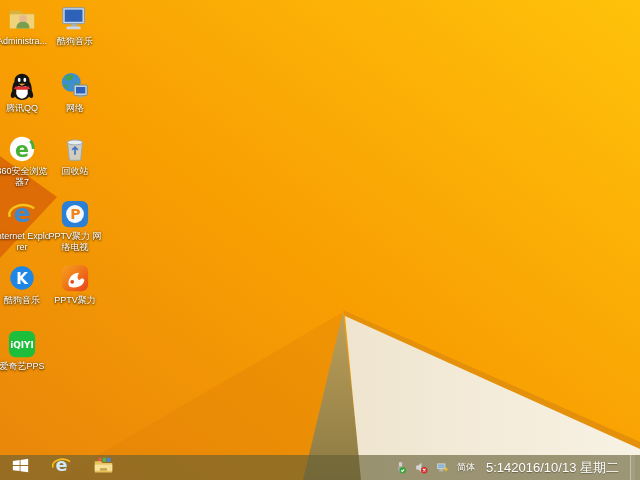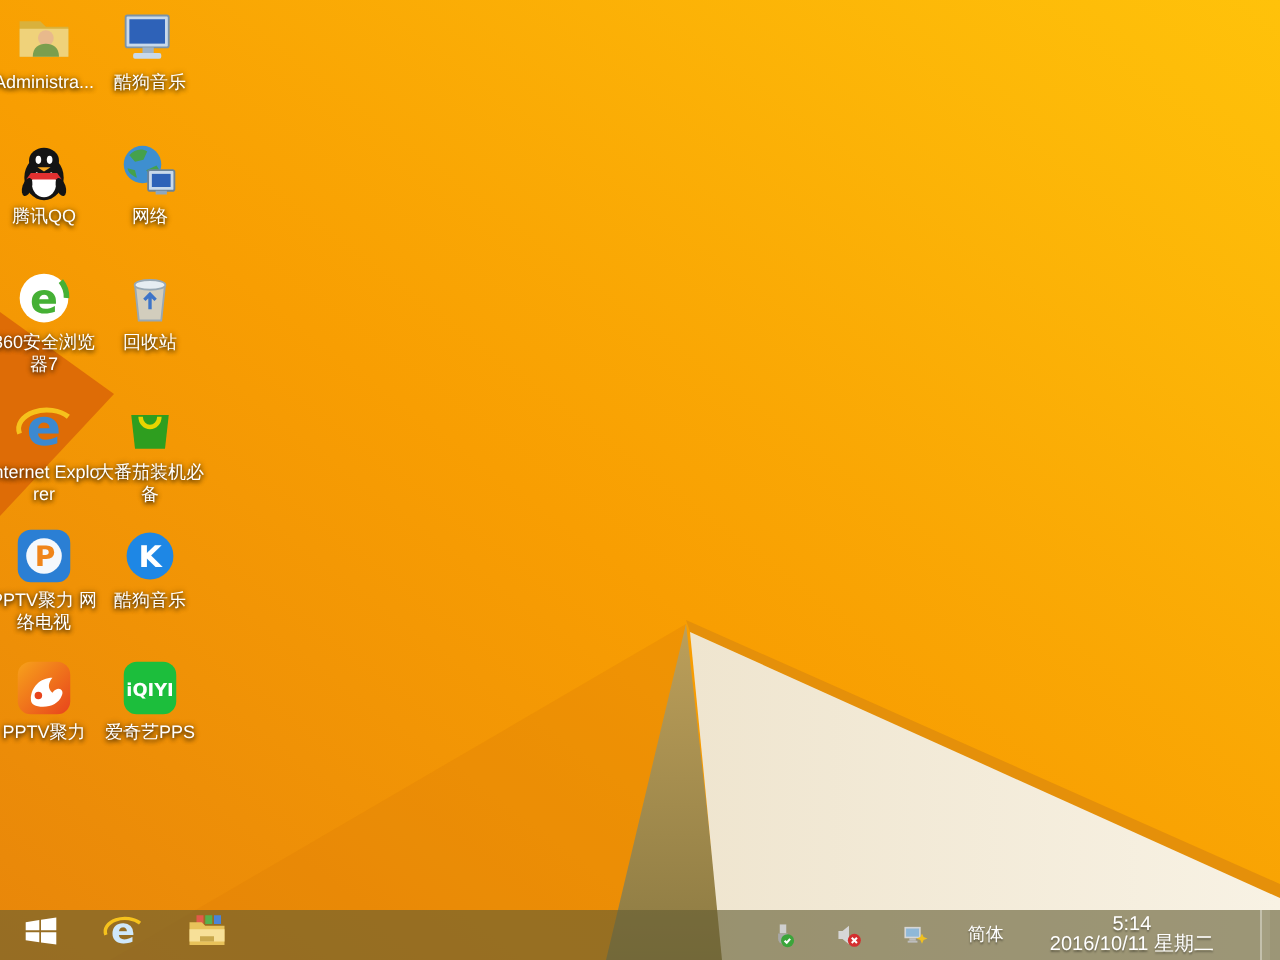--- a/index.html
+++ b/index.html
@@ -22,25 +22,25 @@
   .ic{width:34px;height:30px;display:flex;align-items:center;justify-content:center}
   .ic svg{width:30px;height:30px}
   .lbl{margin-top:2px;font-size:9px;line-height:11px;color:#fff;text-align:center;
        text-shadow:0 1px 2px rgba(0,0,0,.75),0 0 3px rgba(0,0,0,.45);word-break:break-all;max-width:58px}
   
   #taskbar{position:absolute;left:0;right:0;bottom:0;height:25px;
            background:rgba(100,93,52,.62);display:flex;align-items:center}
   .tb-btn{height:25px;display:flex;align-items:center;justify-content:center}
   #start-btn{width:40px}
   .tb-app{width:42px}
-  #tray{margin-left:auto;display:flex;align-items:center;gap:20px;padding-right:5px;height:25px}
+  #tray{margin-left:auto;display:flex;align-items:center;gap:8px;padding-right:5px;height:25px}
   .tray-ic svg{width:13px;height:13px;display:block}
   #lang{font-size:9px;color:#fff;text-shadow:0 1px 1px rgba(0,0,0,.4)}
-  #clock{display:flex;flex-direction:column;align-items:center;justify-content:center;
-         color:#fff;font-size:10px;line-height:10px;text-shadow:0 1px 1px rgba(0,0,0,.35);
+  #clock{display:flex;flex-direction:row;align-items:center;justify-content:center;
+         color:#fff;font-size:13px;line-height:10px;text-shadow:0 1px 1px rgba(0,0,0,.35);
          padding:0 3px}
   #show-desktop{width:4px;height:25px;border-left:1px solid rgba(255,255,255,.35);
                 background:rgba(255,255,255,.08)}
 </style>
 </head>
 <body>
 
 <svg class="wall" viewBox="0 0 640 480" preserveAspectRatio="none">
   <defs>
     <linearGradient id="bg" x1="0" y1="1" x2="1" y2="0">
@@ -149,29 +149,20 @@
   <div class="di">
     <span class="ic">
       <svg viewBox="0 0 32 32">
           <text x="16" y="25" font-size="27" font-weight="bold" fill="#3C89D0" text-anchor="middle" font-family="DejaVu Sans,sans-serif">e</text>
           <path d="M3 19 A15 10 0 0 1 29 10" stroke="#F6C21C" stroke-width="2.6" fill="none"></path>
         </svg>
     </span>
     <span class="lbl">Internet Explorer</span>
   </div>
 
-  <div class="di">
-    <span class="ic">
-      <svg viewBox="0 0 32 32">
-          <path d="M6 9 h20 l-2 18 H8z" fill="#2E9E1F"></path>
-          <path d="M11 10 a5 5.5 0 0 0 10 0" stroke="#E8D400" stroke-width="2.4" fill="none"></path>
-        </svg>
-    </span>
-    <span class="lbl">大番茄装机必备</span>
-  </div>
 
   <div class="di">
     <span class="ic">
       <svg viewBox="0 0 32 32">
           <rect x="2" y="2" width="28" height="28" rx="7" fill="#2B7FD4"></rect>
           <circle cx="16" cy="16" r="9.5" fill="#F4F8FC"></circle>
           <text x="16.5" y="21.5" font-size="15" font-weight="bold" fill="#F08519" text-anchor="middle" font-family="DejaVu Sans,sans-serif">P</text>
         </svg>
     </span>
     <span class="lbl">PPTV聚力 网络电视</span>
@@ -269,18 +260,18 @@
           <rect x="1.5" y="3" width="10" height="7" fill="#D6D6D6"></rect>
           <rect x="2.5" y="4" width="8" height="5" fill="#8FB8D8"></rect>
           <rect x="4.5" y="10" width="4" height="1.5" fill="#BDBDBD"></rect>
           <rect x="3.5" y="11.5" width="6" height="1.2" fill="#BDBDBD"></rect>
           <path d="M12.3 7l1 2.3 2.4.9-2.4.9-1 2.3-1-2.3-2.4-.9 2.4-.9z" fill="#F0C020"></path>
         </svg>
     </span>
     <span id="lang">简体</span>
     <span id="clock">
       <span>5:14</span>
-      <span>2016/10/11 星期二</span>
+      <span>2016/10/13 星期二</span>
     </span>
     <span id="show-desktop"></span>
   </div>
 
 </div>
 
 </body></html>

